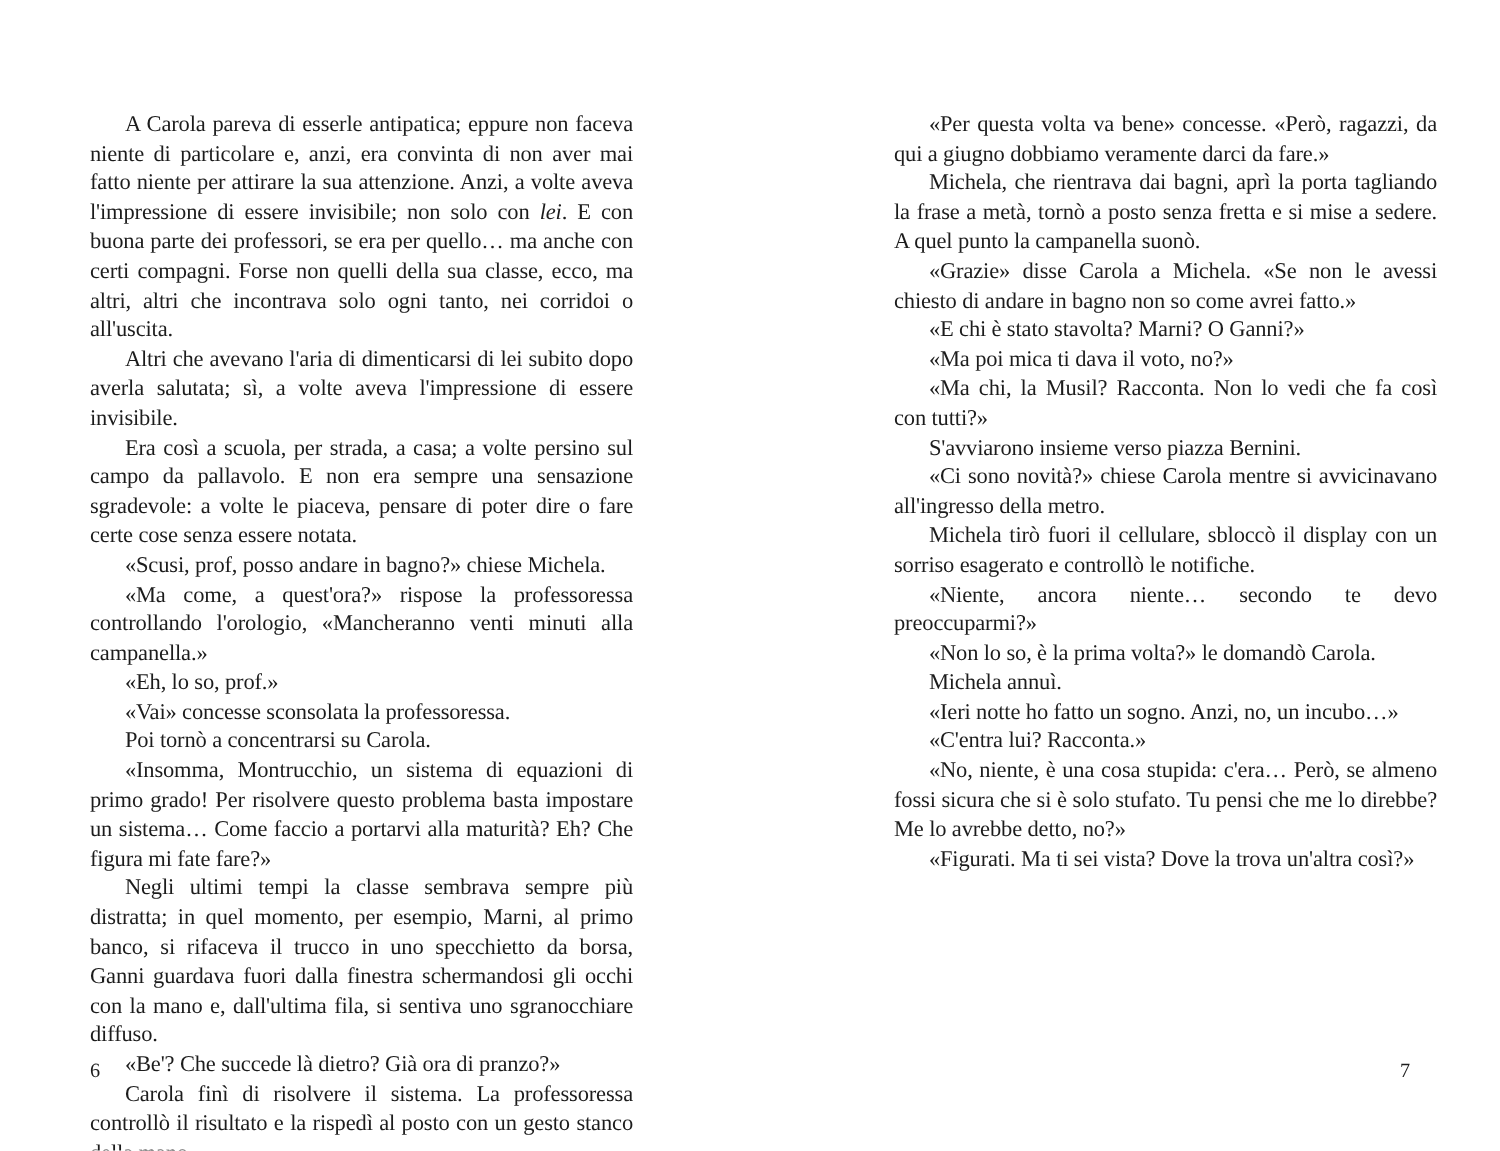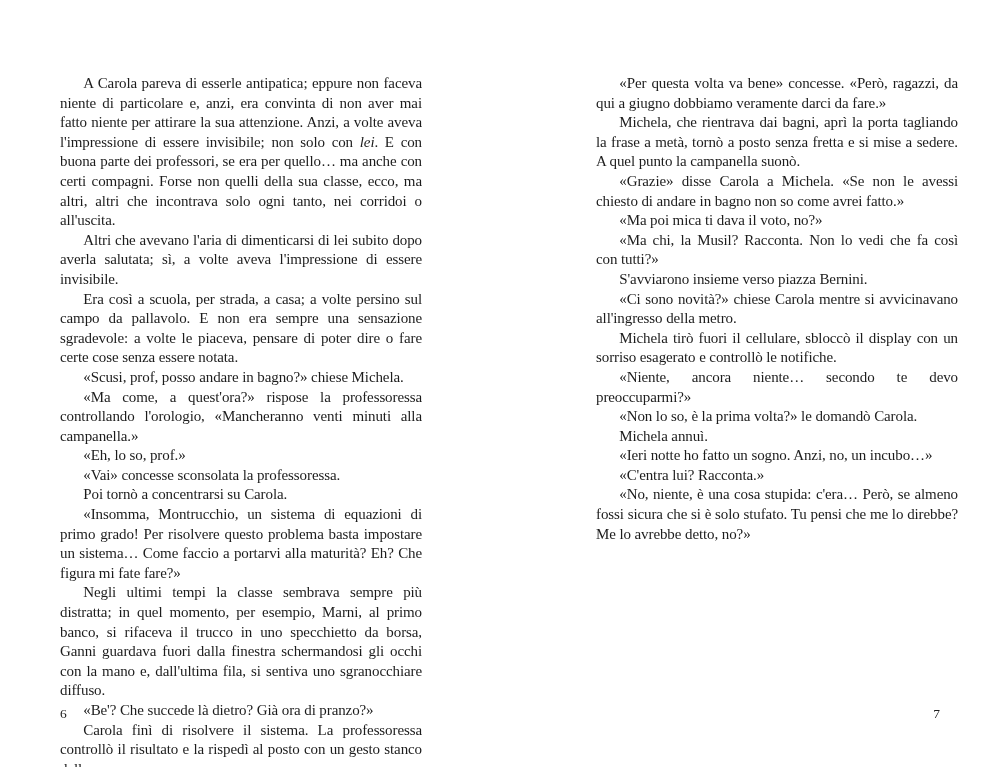--- a/index.html
+++ b/index.html
@@ -57,25 +57,27 @@
     <p>Negli ultimi tempi la classe sembrava sempre più distratta; in quel momento, per esempio, Marni, al primo banco, si rifaceva il trucco in uno specchietto da borsa, Ganni guardava fuori dalla finestra schermandosi gli occhi con la mano e, dall'ultima fila, si sentiva uno sgranocchiare diffuso.</p>
     <p>«Be'? Che succede là dietro? Già ora di pranzo?»</p>
     <p>Carola finì di risolvere il sistema. La professoressa controllò il risultato e la rispedì al posto con un gesto stanco della mano.</p>
   </div>
 <div class="page-number page-number--left">6</div>
 
 <div class="page-text page-text--right">
     <p>«Per questa volta va bene» concesse. «Però, ragazzi, da qui a giugno dobbiamo veramente darci da fare.»</p>
     <p>Michela, che rientrava dai bagni, aprì la porta tagliando la frase a metà, tornò a posto senza fretta e si mise a sedere. A quel punto la campanella suonò.</p>
     <p>«Grazie» disse Carola a Michela. «Se non le avessi chiesto di andare in bagno non so come avrei fatto.»</p>
+    <p>«E chi è stato stavolta? Marni? O Ganni?»</p>
     <p>«Ma poi mica ti dava il voto, no?»</p>
     <p>«Ma chi, la Musil? Racconta. Non lo vedi che fa così con tutti?»</p>
     <p>S'avviarono insieme verso piazza Bernini.</p>
     <p>«Ci sono novità?» chiese Carola mentre si avvicinavano all'ingresso della metro.</p>
     <p>Michela tirò fuori il cellulare, sbloccò il display con un sorriso esagerato e controllò le notifiche.</p>
     <p>«Niente, ancora niente… secondo te devo preoccuparmi?»</p>
     <p>«Non lo so, è la prima volta?» le domandò Carola.</p>
     <p>Michela annuì.</p>
     <p>«Ieri notte ho fatto un sogno. Anzi, no, un incubo…»</p>
     <p>«C'entra lui? Racconta.»</p>
     <p>«No, niente, è una cosa stupida: c'era… Però, se almeno fossi sicura che si è solo stufato. Tu pensi che me lo direbbe? Me lo avrebbe detto, no?»</p>
+    <p>«Figurati. Ma ti sei vista? Dove la trova un'altra così?»</p>
   </div>
 <div class="page-number page-number--right">7</div>
 
 </body></html>

